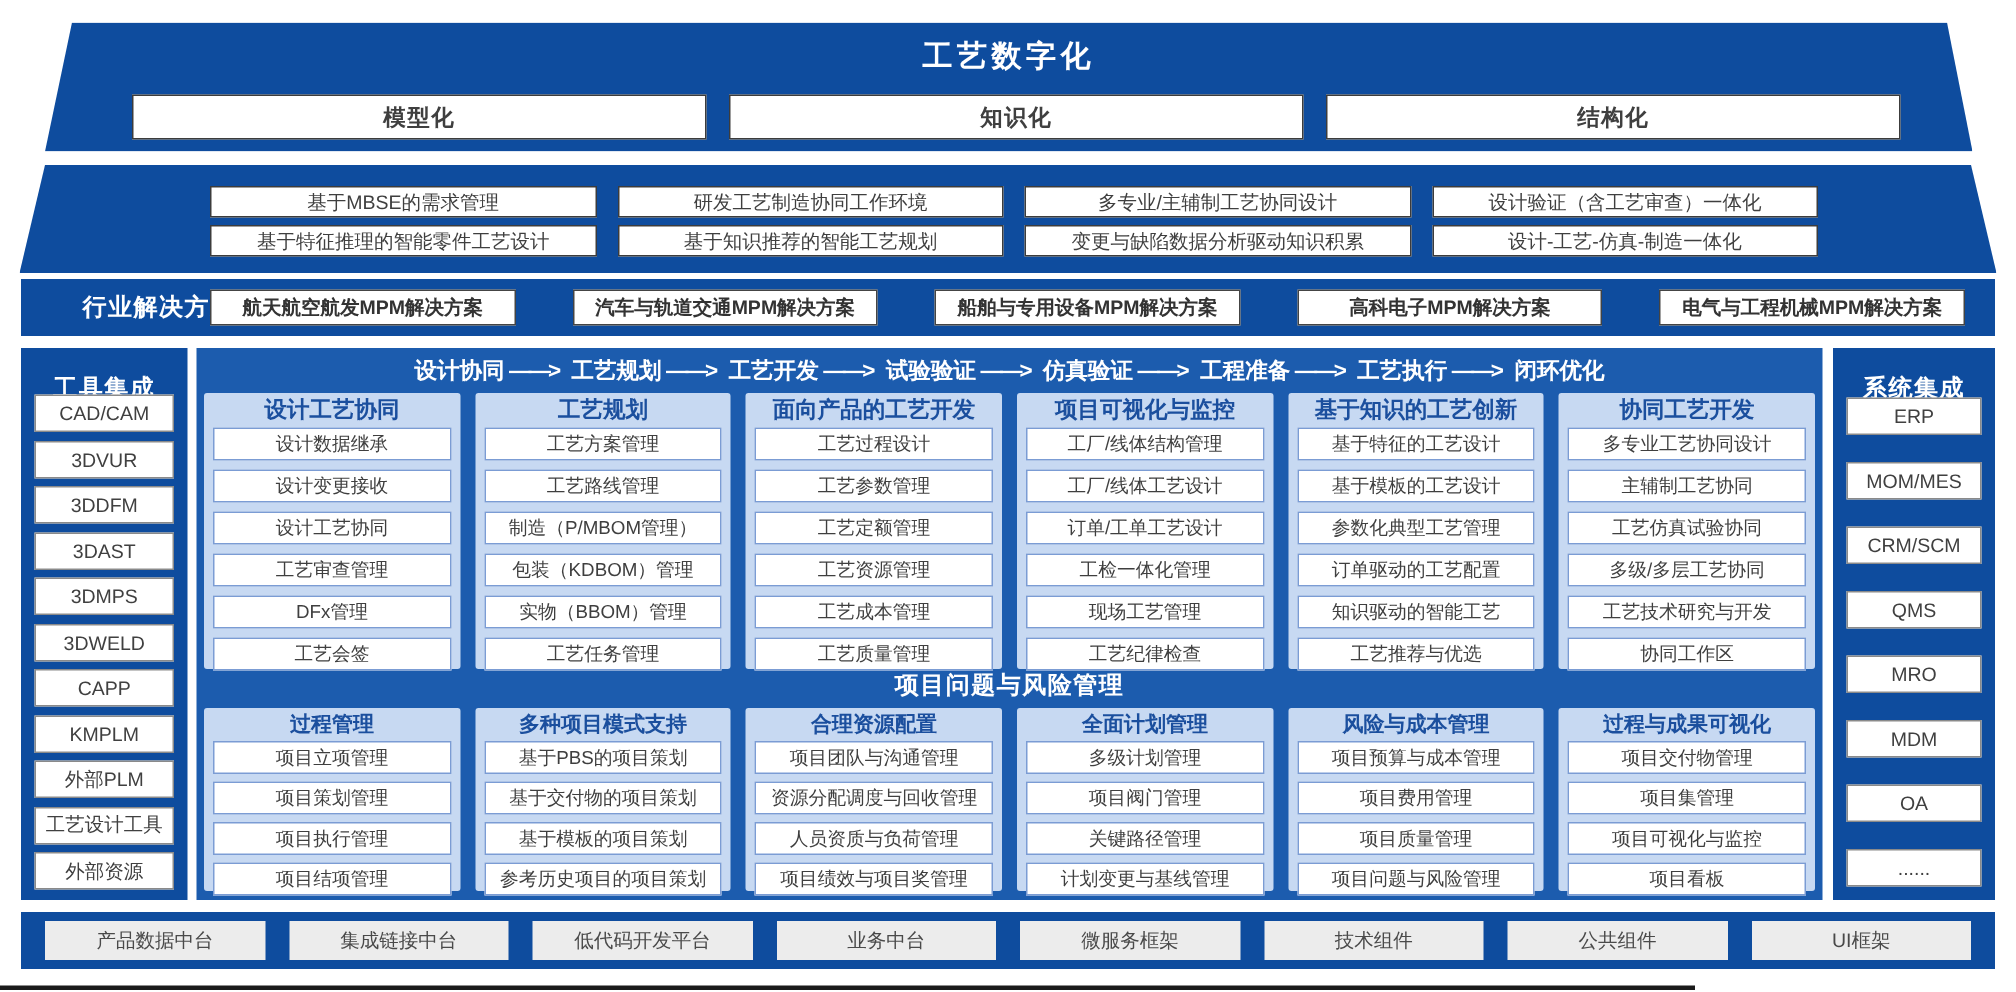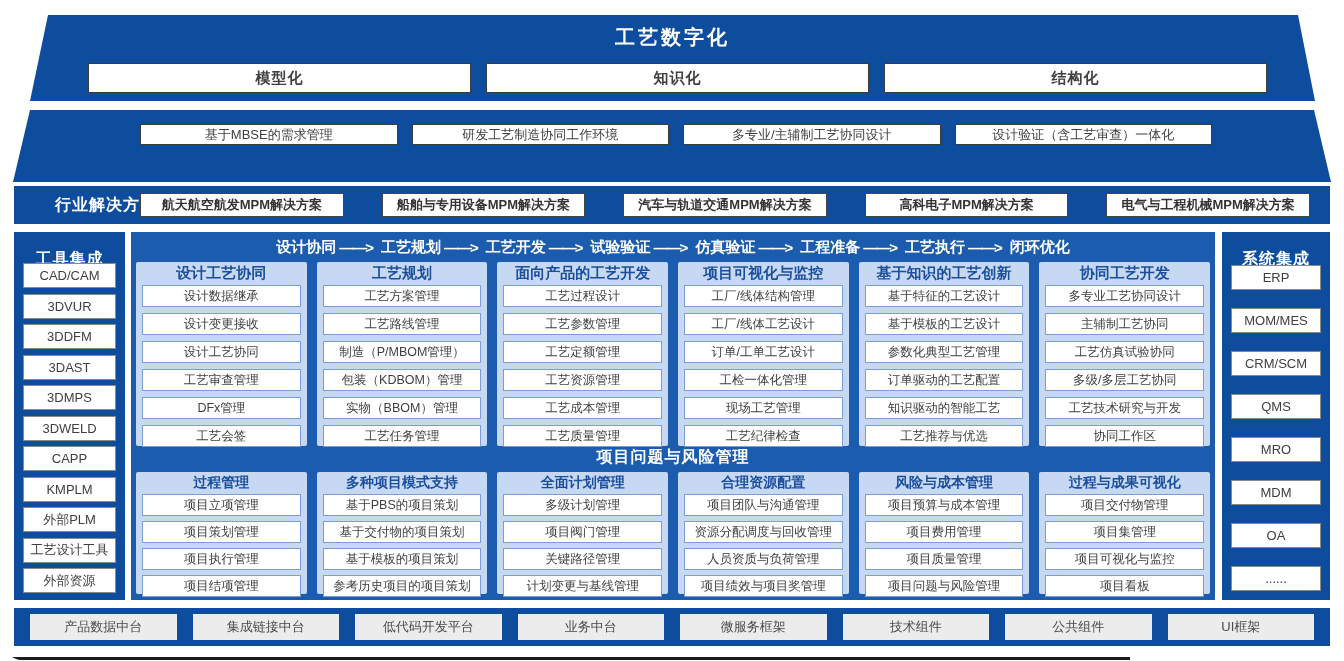--- a/index.html
+++ b/index.html
@@ -1,17 +1,17 @@
 <!DOCTYPE html>
 <html><head>
 <meta charset="utf-8">
 <style>
   html,body{margin:0;padding:0;background:#fff;}
   body{width:1344px;height:661px;font-family:"Liberation Sans","DejaVu Sans",sans-serif;}
-  .canvas{position:relative;width:1344px;height:661px;background:#fff;overflow:hidden;border-radius:26px;}
+  .canvas{position:relative;width:1344px;height:661px;background:#fff;overflow:hidden;}
 
   
   .banner{position:absolute;left:30px;top:15px;width:1285px;height:86px;background:#0e4c9e;
           clip-path:polygon(18px 0, calc(100% - 17px) 0, 100% 100%, 0 100%);}
   .banner-title{position:absolute;top:9px;left:0;right:0;text-align:center;color:#fff;
           font-size:20px;font-weight:bold;letter-spacing:3px;}
   .pillars{position:absolute;left:58px;right:48px;bottom:8px;height:30px;display:flex;gap:15px;}
   .pillar-box{flex:1;background:#fff;border:1px solid #3c3c3c;display:flex;align-items:center;
           justify-content:center;font-size:15px;font-weight:bold;color:#3f3f3f;letter-spacing:1px;}
 
@@ -88,28 +88,34 @@
       </div>
   </div>
 
   <div class="band">
     <div class="band-row band-row1">
         <div class="band-box">基于MBSE的需求管理</div>
         <div class="band-box">研发工艺制造协同工作环境</div>
         <div class="band-box">多专业/主辅制工艺协同设计</div>
         <div class="band-box">设计验证（含工艺审查）一体化</div>
       </div>
+    <div class="band-row band-row2">
+        <div class="band-box">基于特征推理的智能零件工艺设计</div>
+        <div class="band-box">基于知识推荐的智能工艺规划</div>
+        <div class="band-box">变更与缺陷数据分析驱动知识积累</div>
+        <div class="band-box">设计-工艺-仿真-制造一体化</div>
+      </div>
   </div>
 
   <div class="industry">
     <div class="industry-label">行业解决方案</div>
     <div class="industry-items">
         <div class="industry-box">航天航空航发MPM解决方案</div>
+        <div class="industry-box">汽车与轨道交通MPM解决方案</div>
         <div class="industry-box">船舶与专用设备MPM解决方案</div>
-        <div class="industry-box">汽车与轨道交通MPM解决方案</div>
         <div class="industry-box">高科电子MPM解决方案</div>
         <div class="industry-box">电气与工程机械MPM解决方案</div>
       </div>
   </div>
 
   <div class="side side-left">
     <div class="side-title">工具集成</div>
     <div class="side-items tools">
         <div class="side-box">CAD/CAM</div>
         <div class="side-box">3DVUR</div>
@@ -245,35 +251,35 @@
         <div class="col">
         <div class="col-title">多种项目模式支持</div>
         <div class="col-items">
             <div class="col-box">基于PBS的项目策划</div>
             <div class="col-box">基于交付物的项目策划</div>
             <div class="col-box">基于模板的项目策划</div>
             <div class="col-box">参考历史项目的项目策划</div>
           </div>
       </div>
         <div class="col">
+        <div class="col-title">合理资源配置</div>
+        <div class="col-items">
+            <div class="col-box">项目团队与沟通管理</div>
+            <div class="col-box">资源分配调度与回收管理</div>
+            <div class="col-box">人员资质与负荷管理</div>
+            <div class="col-box">项目绩效与项目奖管理</div>
+          </div>
+      </div>
+        <div class="col">
         <div class="col-title">全面计划管理</div>
         <div class="col-items">
             <div class="col-box">多级计划管理</div>
             <div class="col-box">项目阀门管理</div>
             <div class="col-box">关键路径管理</div>
             <div class="col-box">计划变更与基线管理</div>
-          </div>
-      </div>
-        <div class="col">
-        <div class="col-title">合理资源配置</div>
-        <div class="col-items">
-            <div class="col-box">项目团队与沟通管理</div>
-            <div class="col-box">资源分配调度与回收管理</div>
-            <div class="col-box">人员资质与负荷管理</div>
-            <div class="col-box">项目绩效与项目奖管理</div>
           </div>
       </div>
         <div class="col">
         <div class="col-title">风险与成本管理</div>
         <div class="col-items">
             <div class="col-box">项目预算与成本管理</div>
             <div class="col-box">项目费用管理</div>
             <div class="col-box">项目质量管理</div>
             <div class="col-box">项目问题与风险管理</div>
           </div>

